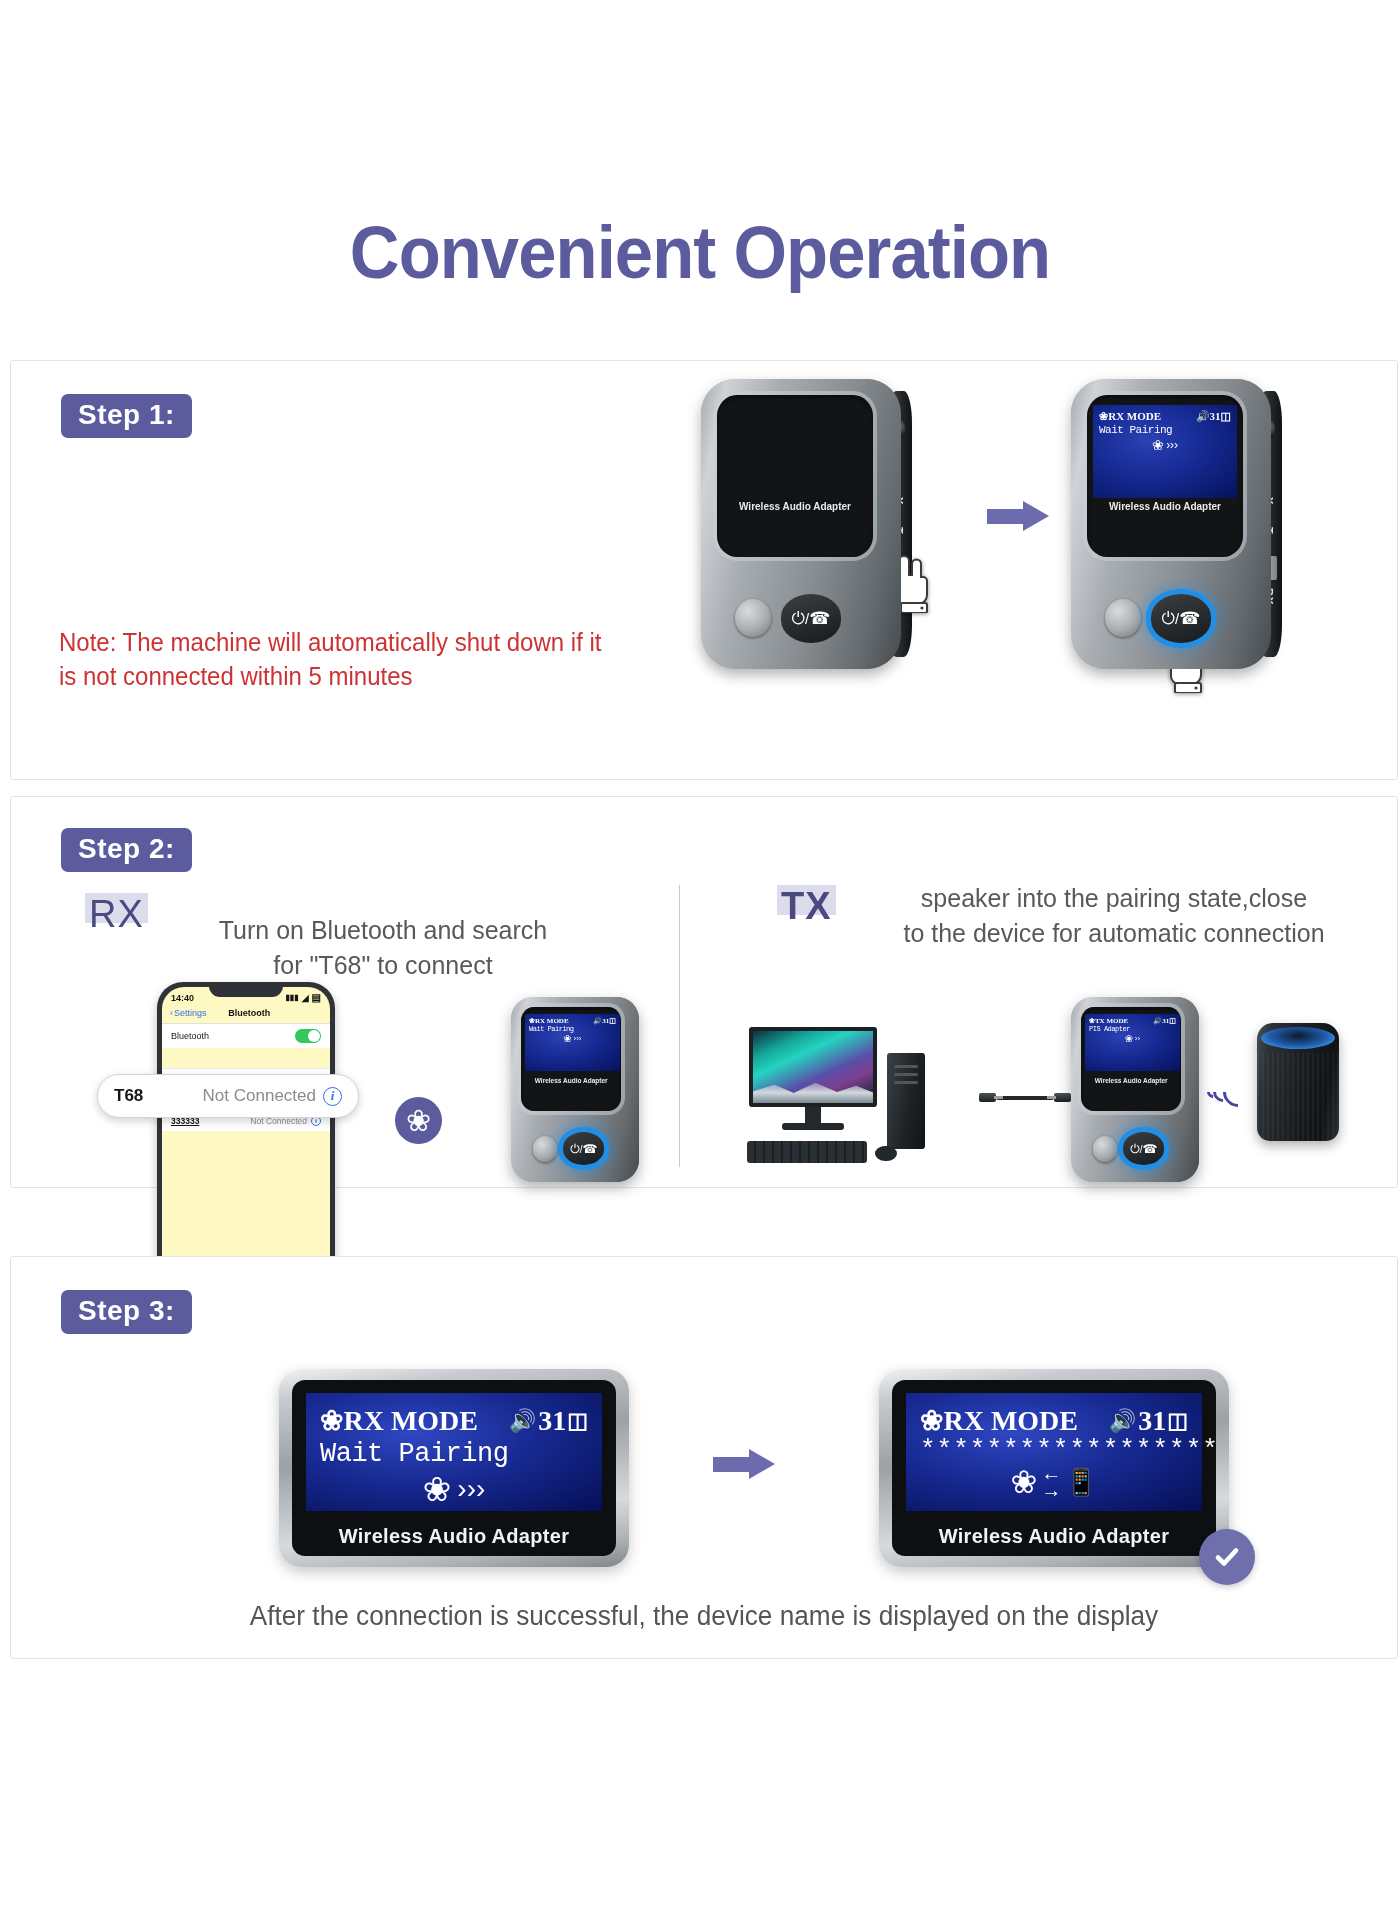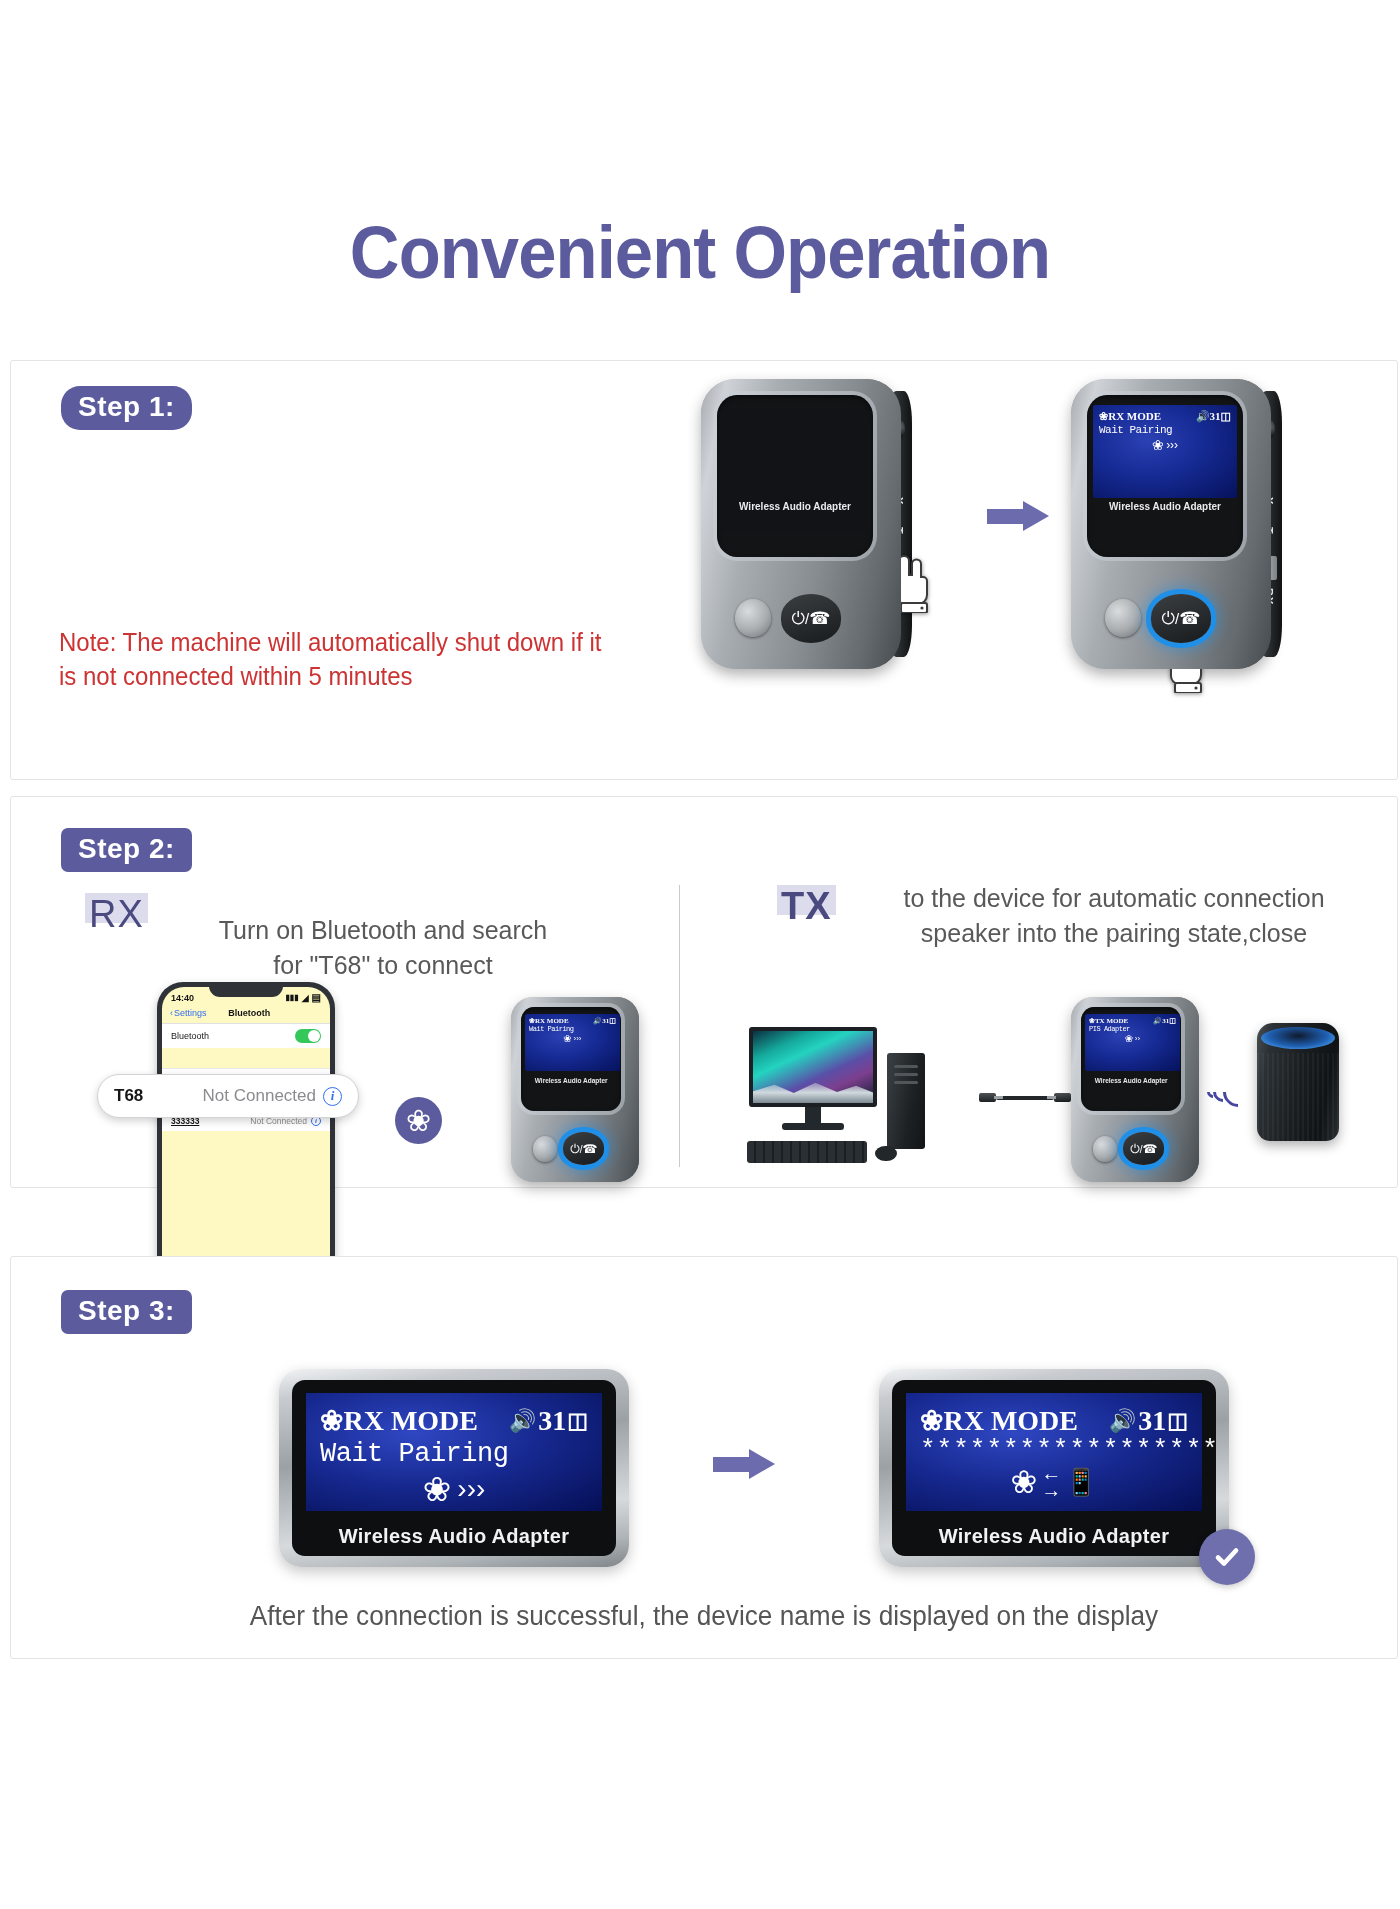--- a/index.html
+++ b/index.html
@@ -40,21 +40,21 @@
     position: absolute;
     background: #5b5b9e;
     color: #ffffff;
     font-size: 28px;
     font-weight: bold;
     border-radius: 7px;
     padding: 7px 17px 9px 17px;
     letter-spacing: 0.5px;
     line-height: 1;
   }
-  #badge1 { left: 50px; top: 25px; border-radius: 19px; }
+  #badge1 { left: 50px; top: 33px; }
   #badge2 { left: 50px; top: 31px; }
   #badge3 { left: 50px; top: 33px; }
 
   
   .s1-body {
     position: absolute;
     left: 48px;
     top: 178px;
     width: 570px;
     font-size: 27px;
@@ -599,22 +599,22 @@
       <div class="dev-pwr glow" style="left:41%; top:73%; width:32%; height:18%; font-size:12px;">
         <span>⏻<span style="font-size:10px;">/</span>☎</span>
       </div>
     </div>
   </div>
 
   <div class="col-title" style="left:766px; top:88px;font-weight:bold;">
     <span class="hl">TX</span>
   </div>
   <div class="col-desc" style="left:868px; top:84px; width:470px;">
+    <div>speaker into the pairing state,close</div>
     <div>to the device for automatic connection</div>
-    <div>speaker into the pairing state,close</div>
   </div>
 
   <div style="position:absolute; left:730px; top:212px; width:230px; height:160px;">
     <div class="monitor" style="left:8px; top:18px;">
       <div class="mon-screen"></div>
       <div class="mon-neck"></div>
       <div class="mon-foot"></div>
     </div>
     <div class="tower" style="left:146px; top:44px;"></div>
     <div class="keyboard" style="left:6px; top:132px;"></div>

